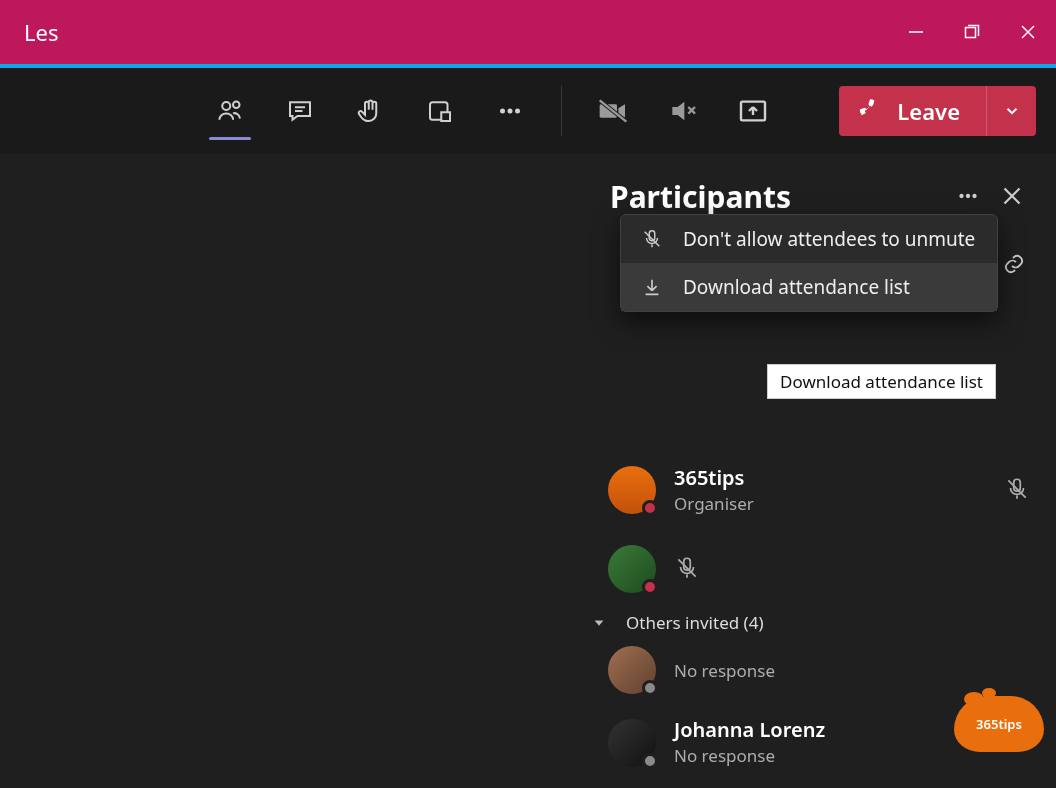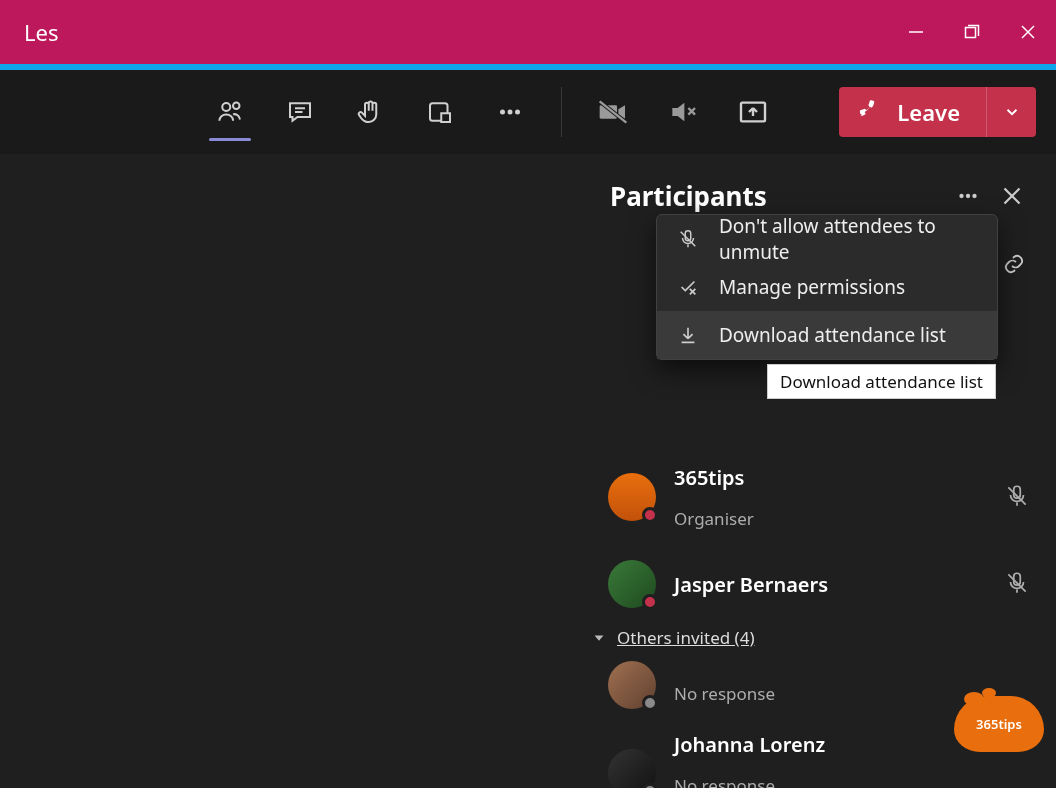--- a/index.html
+++ b/index.html
@@ -21,21 +21,21 @@
   .titlebar .title { font-size: 22px; color: #fff; font-weight: 400; }
   .wincontrols { margin-left: auto; display: flex; }
   .wincontrols .btn {
     width: 56px; height: 60px; display: flex; align-items: center; justify-content: center;
     color: #fff;
   }
   
   .toolbar {
     height: 90px;
     background: #1a1a1a;
-    border-top: 6px solid #0ea5e9;
+    border-top: 4px solid #0ea5e9;
     display: flex; align-items: center;
     padding-left: 195px;
   }
   .tbtn {
     width: 70px; height: 70px;
     display: flex; align-items: center; justify-content: center;
     color: #d0d0d0;
     position: relative;
   }
   .tbtn.active::after {
@@ -77,39 +77,39 @@
     width: 472px;
     background: #1f1f1f;
     border-left: none;
     position: relative;
     padding: 0;
   }
   .panel-header {
     display: flex; align-items: center;
     padding: 20px 22px 14px 26px;
   }
-  .panel-header h2 { font-size: 26px; font-weight: 700; }
+  .panel-header h2 { font-size: 30px; font-weight: 700; }
   .panel-header .spacer { flex: 1; }
   .panel-header .icbtn {
     width: 44px; height: 44px;
     display: flex; align-items: center; justify-content: center;
     color: #ccc;
   }
   .link-right {
     position: absolute;
     right: 20px; top: 88px;
     width: 44px; height: 44px;
     display: flex; align-items: center; justify-content: center;
     color: #ccc;
   }
   
   .dropdown {
     position: absolute;
     top: 60px; right: 58px;
-    width: 342px;
+    width: 378px;
     background: #2b2b2b;
     border: 1px solid #414141;
     border-radius: 6px;
     box-shadow: 0 10px 26px rgba(0,0,0,0.6);
     z-index: 10;
   }
   .dropdown .mitem {
     display: flex; align-items: center;
     height: 48px;
     padding: 0 20px;
@@ -155,32 +155,31 @@
   .avatar .presence {
     position: absolute;
     right: -2px; bottom: -2px;
     width: 16px; height: 16px; border-radius: 50%;
     border: 3px solid #1f1f1f;
   }
   .presence.busy { background: #c4314b; }
   .presence.offline { background: #8a8a8a; }
   .pinfo { flex: 1; }
   .pname { font-size: 20px; font-weight: 600; color: #fff; }
-  .prole { font-size: 17px; color: #adadad; margin-top: 16px; }
+  .prole { font-size: 17px; color: #adadad; margin-top: 1px; }
   .micoff {
     color: #adadad;
     width: 28px; height: 28px;
   }
   .section-hdr {
     display: flex; align-items: center;
-    gap: 11px;
+    gap: 20px;
     padding: 12px 24px 6px 8px;
     color: #ddd;
     font-size: 17px;
-    text-decoration: underline;
   }
   
   .watermark {
     position: absolute;
     right: 12px; bottom: 36px;
     width: 90px; height: 56px;
     background: #e96f0e;
     border-radius: 36px 36px 28px 28px / 36px 36px 24px 24px;
     display: flex; align-items: center; justify-content: center;
     font-size: 13px; color: #fff; font-weight: 600;
@@ -337,30 +336,20 @@
       <div class="mitem">
         <span class="micon">
           <svg width="22" height="22" viewBox="0 0 24 24" fill="none" stroke="#ccc" stroke-width="1.6">
               <rect x="9" y="3" width="6" height="11" rx="3"></rect>
               <path d="M6 11a6 6 0 0012 0M12 18v3"></path>
               <line x1="4" y1="4" x2="20" y2="20"></line>
             </svg>
         </span>
         <span>Don't allow attendees to unmute</span>
       </div>
-      <div class="mitem">
-        <span class="micon">
-          <svg width="22" height="22" viewBox="0 0 24 24" fill="none" stroke="#ccc" stroke-width="1.8">
-              <path d="M5 12l4 4L19 6"></path>
-              <line x1="14" y1="14" x2="20" y2="20"></line>
-              <line x1="20" y1="14" x2="14" y2="20"></line>
-            </svg>
-        </span>
-        <span>Manage permissions</span>
-      </div>
       <div class="mitem hover">
         <span class="micon">
           <svg width="22" height="22" viewBox="0 0 24 24" fill="none" stroke="#ccc" stroke-width="1.8">
               <path d="M12 4v12m0 0l-5-5m5 5l5-5M5 20h14"></path>
             </svg>
         </span>
         <span>Download attendance list</span>
       </div>
     </div>
 
@@ -382,23 +371,20 @@
               <path d="M6 11a6 6 0 0012 0M12 18v3"></path>
               <line x1="4" y1="4" x2="20" y2="20"></line>
             </svg>
         </div>
       </div>
 
       <div class="prow" style="margin-top:18px;">
         <div class="avatar av-photo1">
           <div class="presence busy"></div>
         </div>
-        <div class="pinfo">
-          <div class="pname">Jasper Bernaers</div>
-        </div>
         <div class="micoff">
           <svg width="26" height="26" viewBox="0 0 24 24" fill="none" stroke="#adadad" stroke-width="1.6">
               <rect x="9" y="3" width="6" height="11" rx="3"></rect>
               <path d="M6 11a6 6 0 0012 0M12 18v3"></path>
               <line x1="4" y1="4" x2="20" y2="20"></line>
             </svg>
         </div>
       </div>
 
       <div class="section-hdr">

